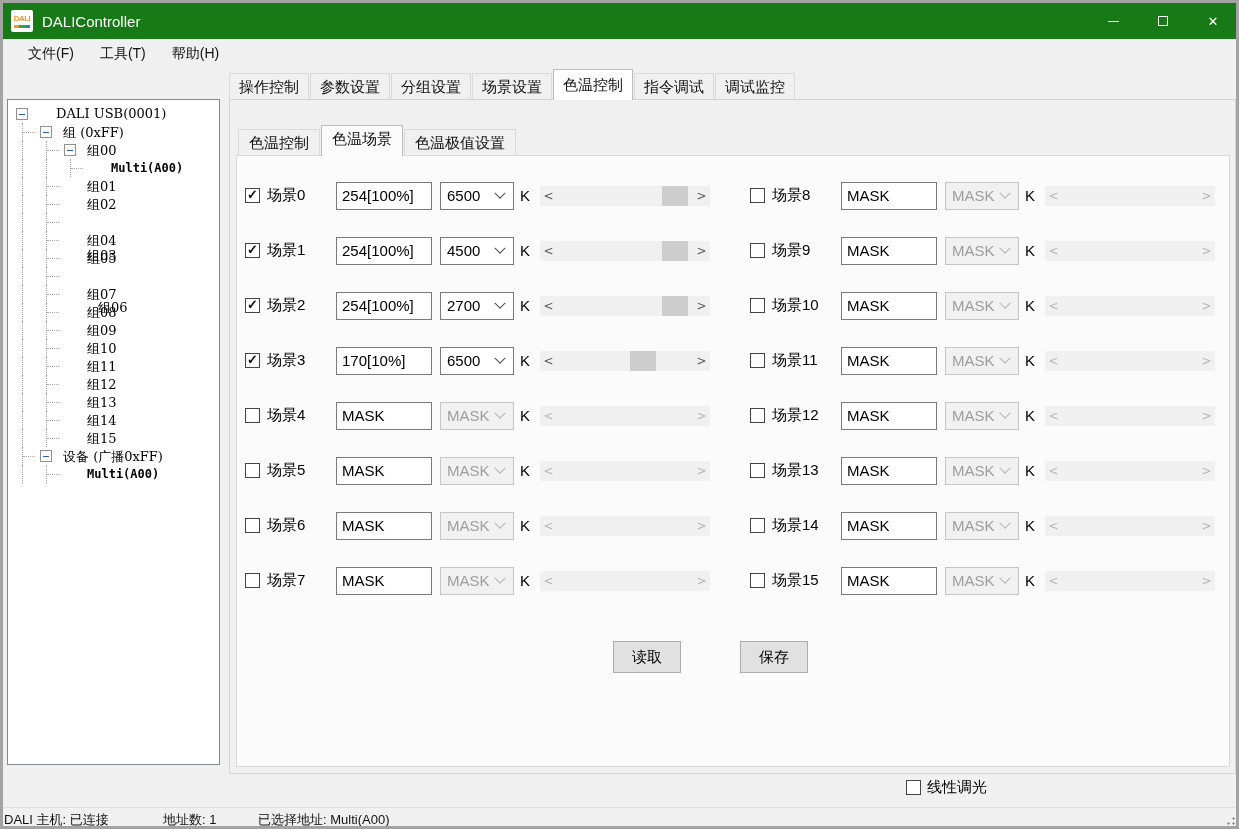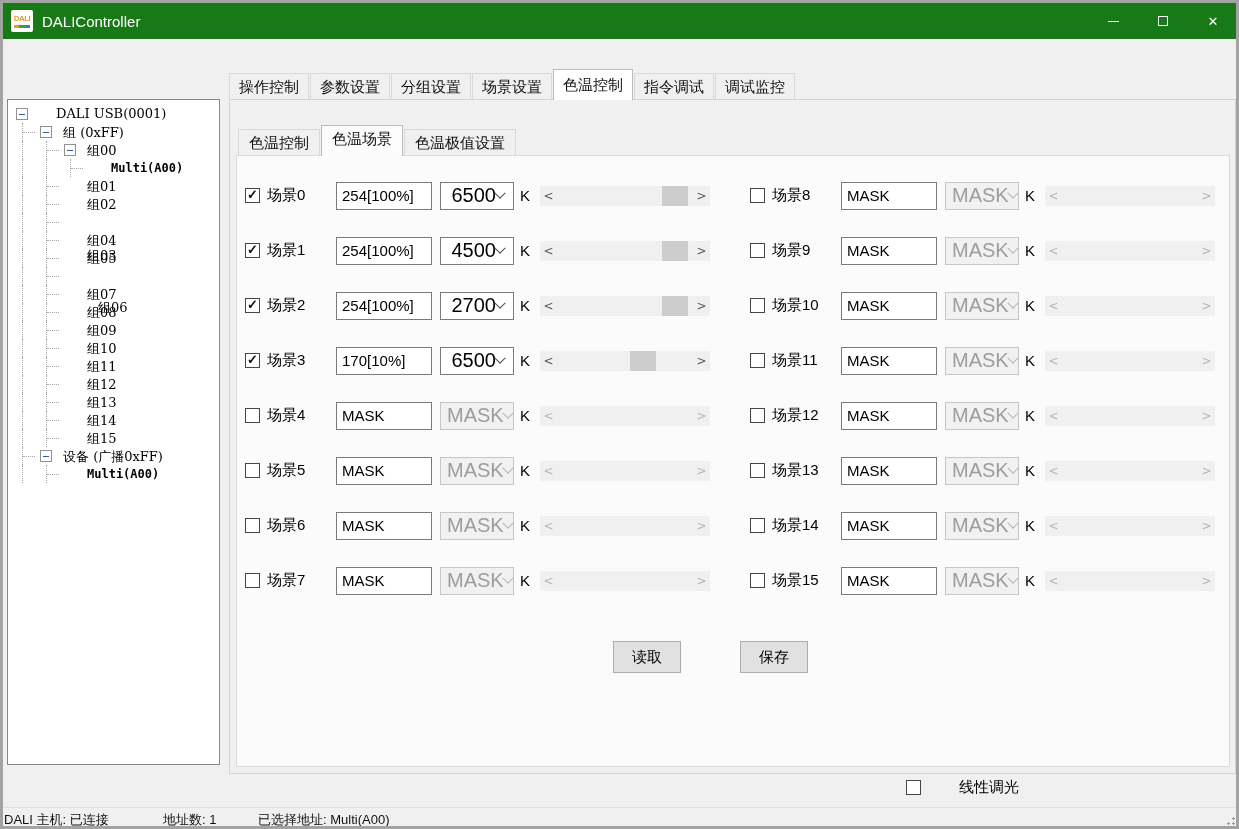--- a/index.html
+++ b/index.html
@@ -52,41 +52,41 @@
   .scene-col { position:absolute; top:12px; width:486px; }
   .scene-col.left { left:8px; }
   .scene-col.right { left:513px; }
   .scene-row { display:flex; align-items:center; height:55px; }
   .cb { width:15px; height:15px; background:#fff; border:1px solid #454545; display:flex; align-items:center; justify-content:center; flex:none; }
   .cb .check { font-size:13px; font-weight:bold; color:#111; line-height:13px; display:none; margin-top:-2px; }
   .cb.checked .check { display:block; }
   .scene-label { width:76px; padding-left:7px; font-size:15px; color:#000; flex:none; }
   .scene-value { width:96px; height:28px; border:1px solid #7a7a7a; background:#fff; font-family:"Liberation Sans", sans-serif; font-size:15px; color:#000; padding:0 5px; flex:none; }
   .combo { width:74px; height:28px; margin-left:8px; border:1px solid #7a7a7a; background:#fff; display:flex; align-items:center; flex:none; position:relative; }
-  .combo-text { font-size:20px; color:#000; padding-left:6px; flex:1;text-align:right; }
+  .combo-text { font-size:15px; color:#000; padding-left:6px; flex:1; }
   .combo-arrow { width:8px; height:8px; border-right:1.5px solid #4d4d4d; border-bottom:1.5px solid #4d4d4d; transform:rotate(45deg) translate(-2px,-2px); margin-right:9px; flex:none; }
   .combo.disabled { border-color:#c6c6c6; background:#f1f1f1; }
   .combo.disabled .combo-text { color:#9d9d9d; }
   .combo.disabled .combo-arrow { border-color:#b4b4b4; }
   .k-label { font-size:15px; color:#000; margin-left:6px; width:12px; flex:none; }
   .hscroll { position:relative; width:170px; height:20px; margin-left:8px; background:#f0f0f0; flex:none; }
   .sb-arrow { position:absolute; top:0; width:17px; height:20px; display:flex; align-items:center; justify-content:center; font-size:12px; color:#5a5a5a; font-family:"DejaVu Sans", sans-serif; }
   .sb-left { left:0; } .sb-right { right:0; }
   .sb-thumb { position:absolute; top:0; height:20px; width:26px; background:#cdcdcd; }
   .hscroll.disabled .sb-arrow { color:#b5b5b5; }
 
   
   .btn { position:absolute; width:68px; height:32px; background:#e1e1e1; border:1px solid #adadad; font-family:"Liberation Sans", sans-serif; font-size:15px; color:#000; }
   .btn-read { left:376px; top:485px; }
   .btn-save { left:503px; top:485px; }
 
   
   .linear-dim { position:absolute; left:903px; top:775px; display:flex; align-items:center; }
   .linear-dim .cb { margin-right:6px; }
-  .linear-dim .lbl { font-size:15px; color:#000;margin-left:32px; }
+  .linear-dim .lbl { font-size:15px; color:#000; }
 
   
   .statusbar { position:absolute; left:0; top:804px; width:1235px; height:21px; background:#f0f0f0; border-top:1px solid #dfdfdf; }
   .st { position:absolute; top:3px; font-size:13px; color:#111; white-space:nowrap; }
   .grip { position:absolute; right:2px; bottom:2px; width:12px; height:12px;
           background-image: radial-gradient(circle, #9a9a9a 1px, transparent 1.2px);
           background-size:5px 5px; background-position:bottom right; clip-path:polygon(100% 0,100% 100%,0 100%); }
 </style>
 </head>
 <body>
@@ -105,20 +105,25 @@
         </div>
       <div class="win-btn">
           <span class="glyph-max"></span>
         </div>
       <div class="win-btn">
           <span class="glyph-close">✕</span>
         </div>
     </div>
   </div>
 
+  <div class="menubar" id="menubar">
+      <span class="menu-item">文件(F)</span>
+      <span class="menu-item">工具(T)</span>
+      <span class="menu-item">帮助(H)</span>
+    </div>
 
   <div class="tree-panel" id="tree">
       <div class="tree-row" style="margin-top: 5px;">
         <span class="expander" style="left: 8px;">
           <span class="minus"></span>
         </span>
         <span class="tree-label" style="left: 31px; margin-left: 17px;">DALI USB(0001)</span>
       </div>
       <div class="tree-row">
         <span class="guide" style="left: 14px;"></span>

